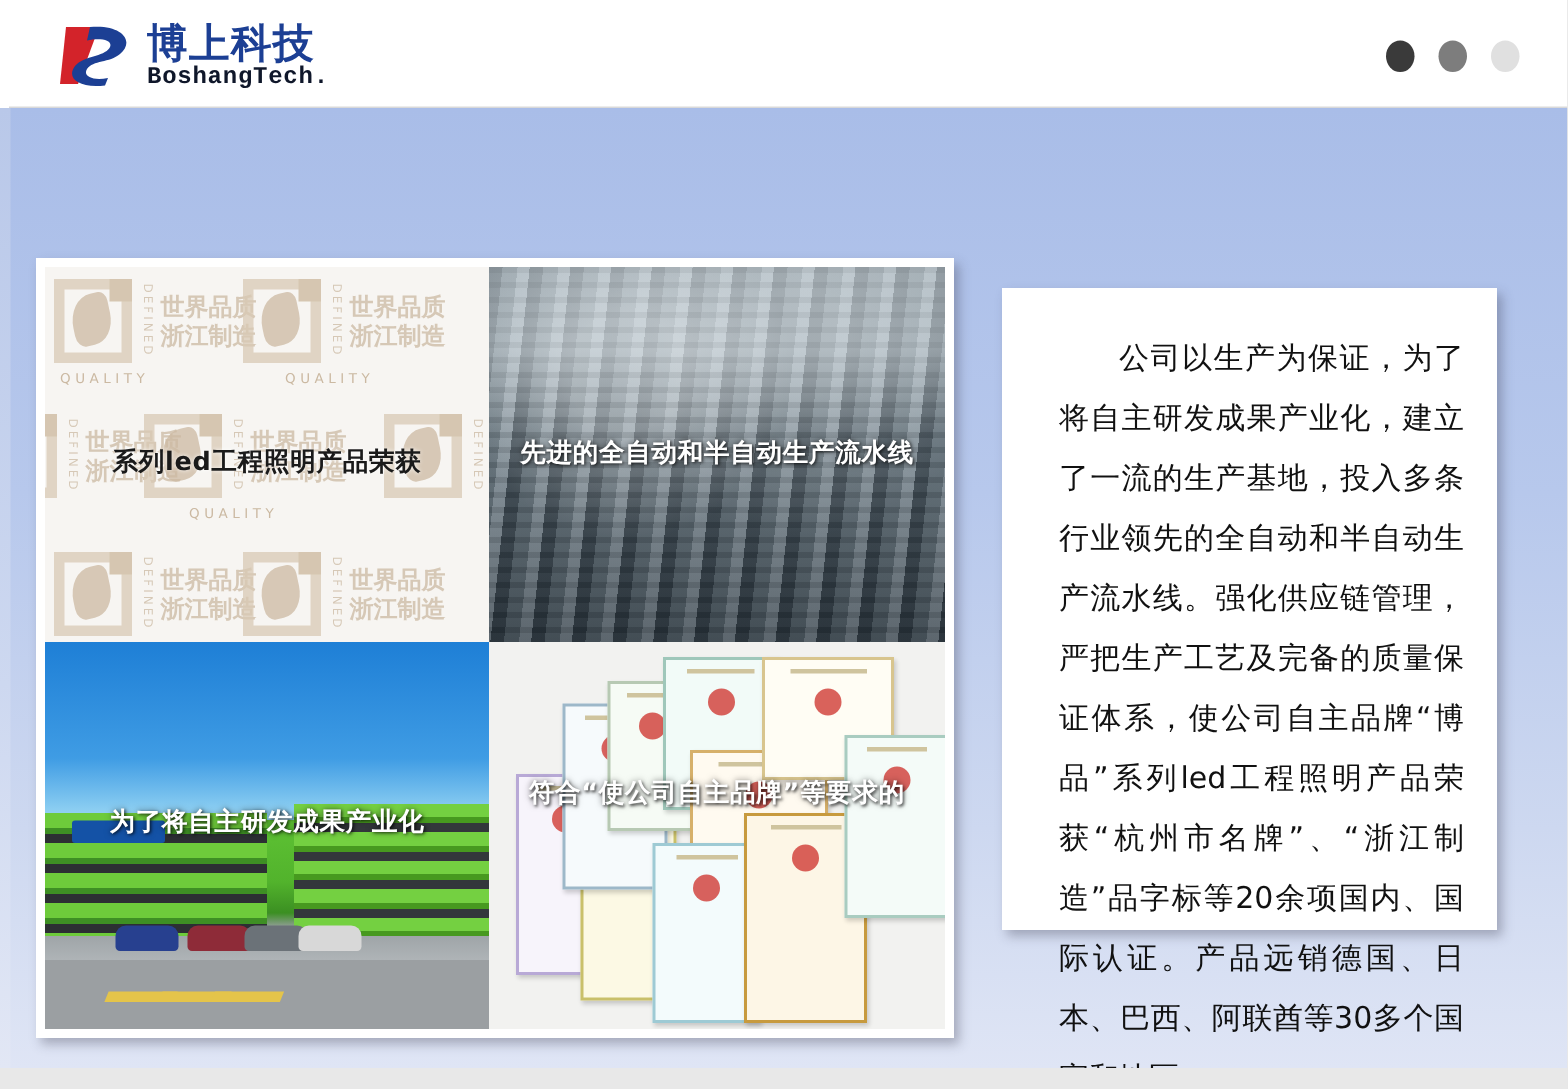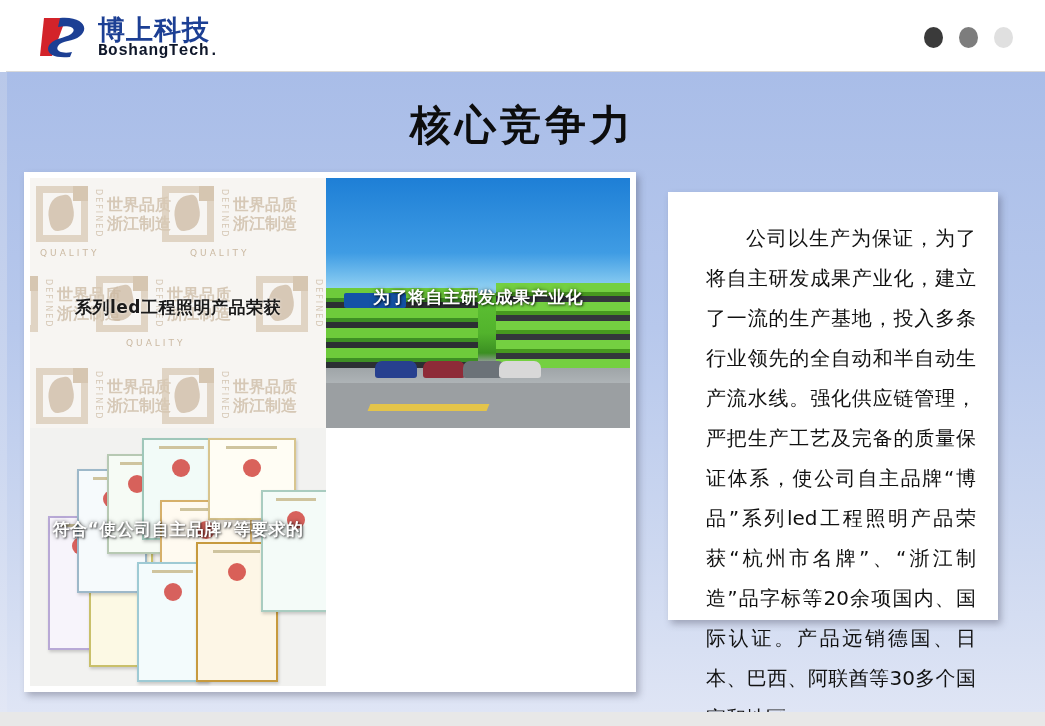--- a/index.html
+++ b/index.html
@@ -142,21 +142,20 @@
     </div>
     <div class="dots">
       <span class="dot d1"></span>
       <span class="dot d2"></span>
       <span class="dot d3"></span>
     </div>
   </div>
 
   <div class="stage">
 
-    <div class="title" style="top:26px">核心竞争力</div>
 
     <div class="collage" style="top:100px">
       <div class="grid">
 
         <div class="cell wm">
 
           <div class="wm-tile" style="left:6px;top:8px">
             <div class="wm-logo">
                 <div class="brkt"></div>
                 <div class="swoosh"></div>
@@ -231,20 +230,23 @@
             <div class="wm-vert">DEFINED</div>
             <div>
               <div class="wm-cn">世界品质</div>
               <div class="wm-cn">浙江制造</div>
             </div>
           </div>
 
           <div class="cap dark" style="top:118px">系列led工程照明产品荣获</div>
         </div>
 
+        <div class="cell photo-line">
+          <div class="cap" style="top:112px;z-index:3">先进的全自动和半自动生产流水线</div>
+        </div>
 
         <div class="cell photo-factory">
           <div class="bldgL"></div>
           <div class="bldgR"></div>
           <div class="sign"></div>
           <div class="road"></div>
           <div class="lane"></div>
           <div class="lane lane2"></div>
           <div class="lane lane3"></div>
           <div class="car" style="left:16%;background:#27408f"></div>

